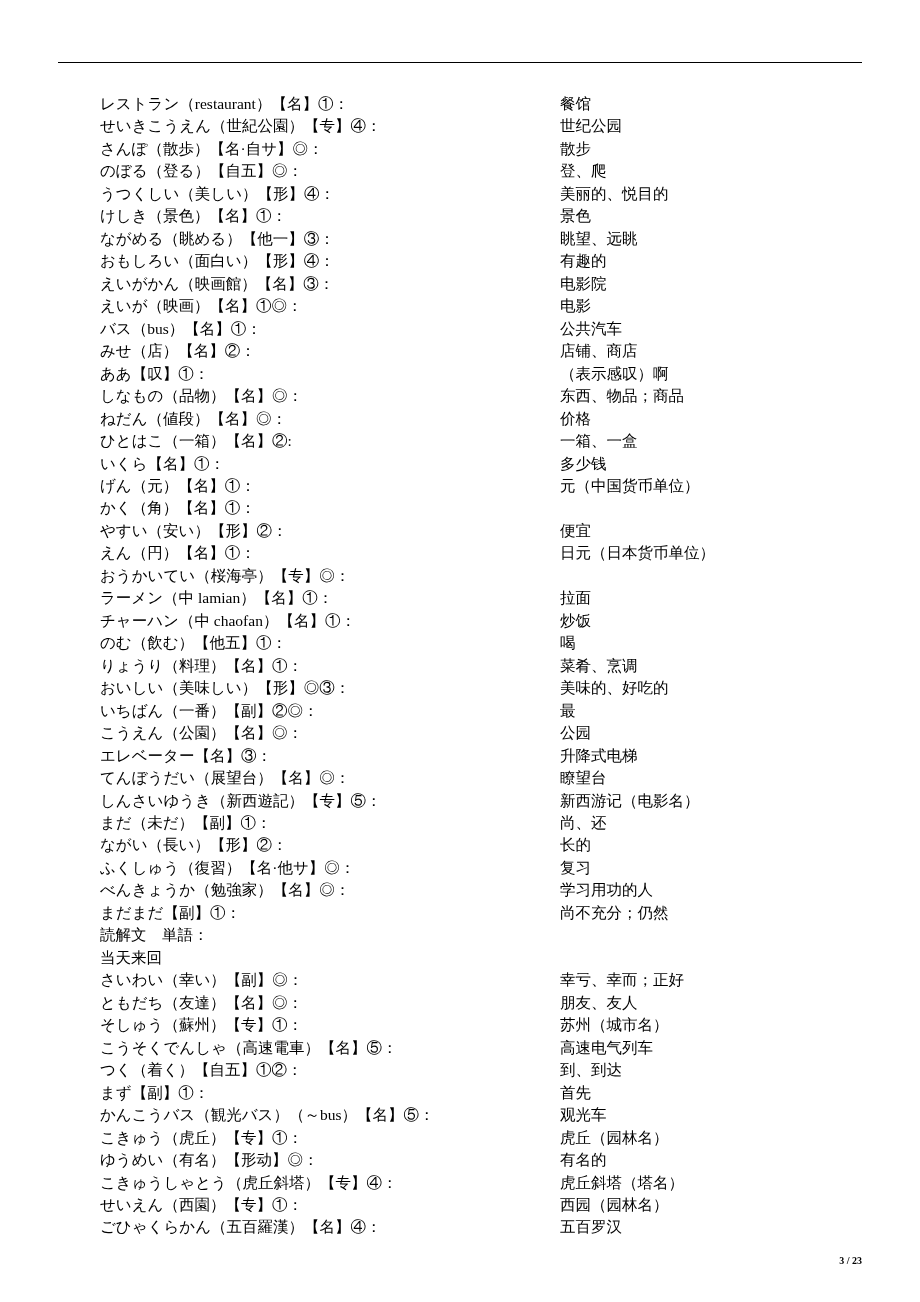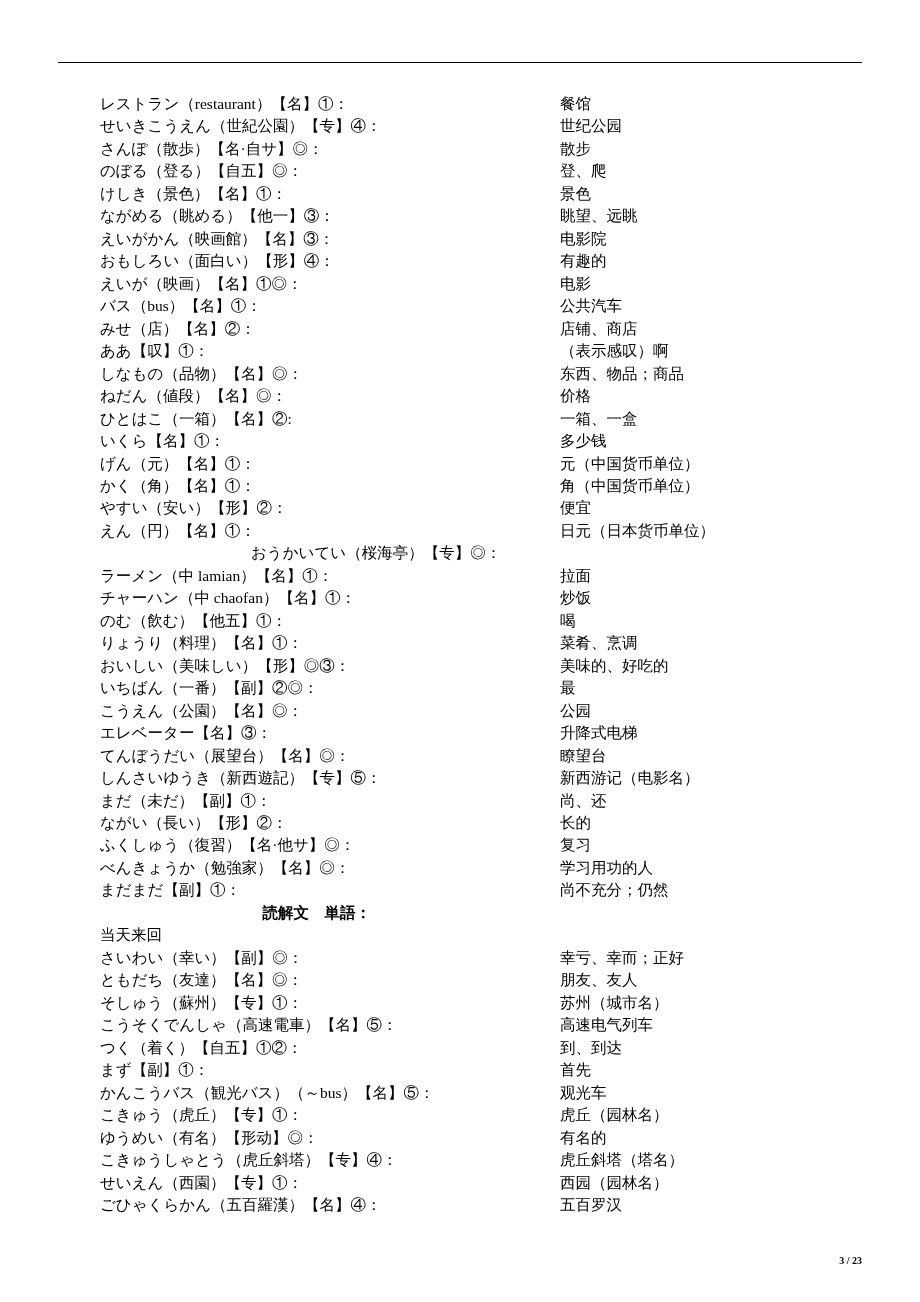--- a/index.html
+++ b/index.html
@@ -21,30 +21,29 @@
   .rule {
     border-top: 1px solid #000;
     margin-bottom: 30px;
   }
   .entries {
     margin-left: 42px;
   }
   .row {
     display: flex;
     line-height: 1.45;
-    justify-content: center;
   }
   .jp {
     width: 460px;
     white-space: nowrap;
   }
   .cn {
     flex: 1;
   }
-  .bold { font-weight: bold; margin-left: 23px; }
+  .bold { font-weight: normal; }
   .pagefoot {
     position: absolute;
     bottom: 36px;
     right: 58px;
     font-family: "Times New Roman", serif;
     font-size: 10px;
     font-weight: bold;
   }
 </style>
 </head>
@@ -64,36 +63,40 @@
       </div>
       <div class="row">
         <div class="jp">さんぽ（散歩）【名·自サ】◎：</div>
         <div class="cn">散步</div>
       </div>
       <div class="row">
         <div class="jp">のぼる（登る）【自五】◎：</div>
         <div class="cn">登、爬</div>
       </div>
       <div class="row">
+        <div class="jp">うつくしい（美しい）【形】④：</div>
+        <div class="cn">美丽的、悦目的</div>
+      </div>
+      <div class="row">
         <div class="jp">けしき（景色）【名】①：</div>
         <div class="cn">景色</div>
       </div>
       <div class="row">
         <div class="jp">ながめる（眺める）【他一】③：</div>
         <div class="cn">眺望、远眺</div>
       </div>
       <div class="row">
+        <div class="jp">おもしろい（面白い）【形】④：</div>
+        <div class="cn">有趣的</div>
+      </div>
+      <div class="row">
         <div class="jp">えいがかん（映画館）【名】③：</div>
         <div class="cn">电影院</div>
       </div>
       <div class="row">
-        <div class="jp">おもしろい（面白い）【形】④：</div>
-        <div class="cn">有趣的</div>
-      </div>
-      <div class="row">
         <div class="jp">えいが（映画）【名】①◎：</div>
         <div class="cn">电影</div>
       </div>
       <div class="row">
         <div class="jp">バス（bus）【名】①：</div>
         <div class="cn">公共汽车</div>
       </div>
       <div class="row">
         <div class="jp">みせ（店）【名】②：</div>
         <div class="cn">店铺、商店</div>
@@ -117,21 +120,20 @@
       <div class="row">
         <div class="jp">いくら【名】①：</div>
         <div class="cn">多少钱</div>
       </div>
       <div class="row">
         <div class="jp">げん（元）【名】①：</div>
         <div class="cn">元（中国货币单位）</div>
       </div>
       <div class="row">
         <div class="jp">かく（角）【名】①：</div>
-        <div class="cn">角（中国货币单位）</div>
       </div>
       <div class="row">
         <div class="jp">やすい（安い）【形】②：</div>
         <div class="cn">便宜</div>
       </div>
       <div class="row">
         <div class="jp">えん（円）【名】①：</div>
         <div class="cn">日元（日本货币单位）</div>
       </div>
       <div class="row">

